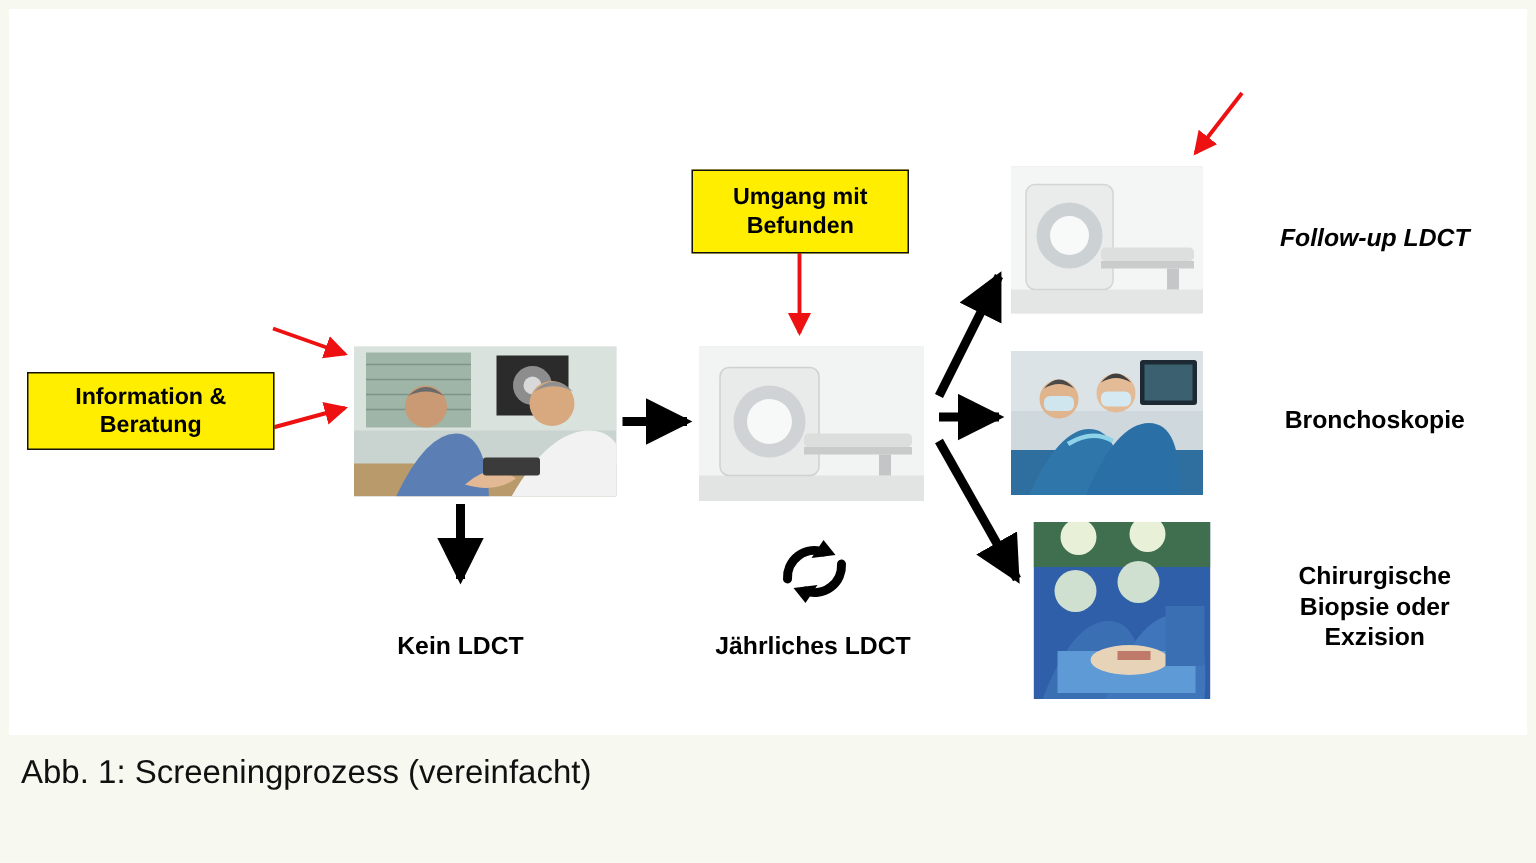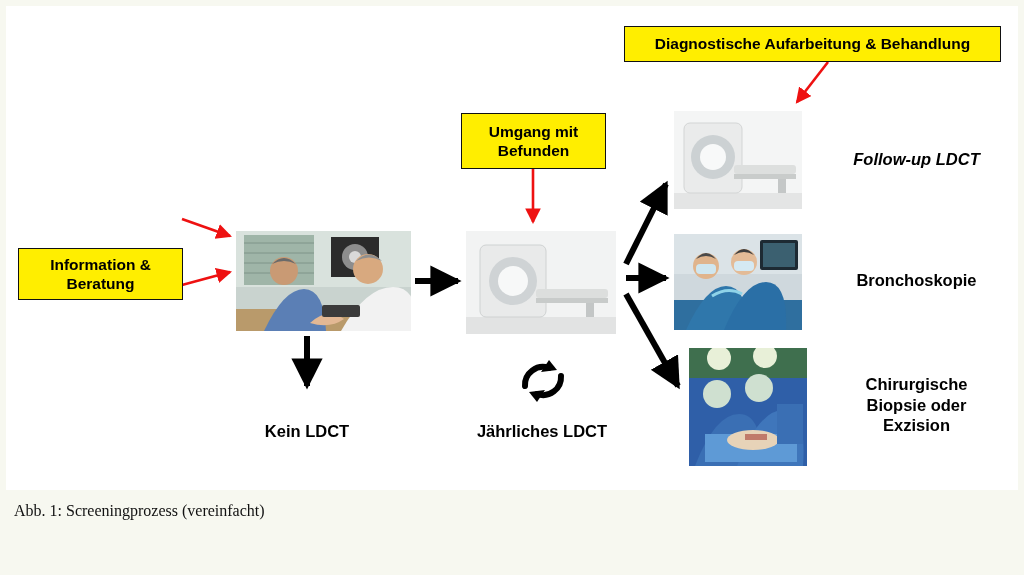--- a/index.html
+++ b/index.html
@@ -68,23 +68,23 @@
     top: 490px;
     width: 1024px;
     height: 85px;
     background: #f7f8f0;
     display: flex;
     align-items: flex-start;
   }
   .caption-text {
     margin-left: 14px;
     margin-top: 12px;
-    font-size: 16px;
+    font-size: 22px;
     color: #111111;
-    font-family: Liberation Serif, serif;
+    font-family: Liberation Sans, sans-serif;
   }
   svg.overlay {
     position: absolute;
     left: 0;
     top: 0;
     width: 1012px;
     height: 484px;
     pointer-events: none;
   }
 </style>
@@ -226,21 +226,20 @@
       <line x1="620" y1="288" x2="672" y2="380" stroke="#000000" stroke-width="6" marker-end="url(#arrowBlack)"></line>
     </svg>
 
 
     <div class="yellow-box" style="left:12px; top:242px; width:165px; height:52px;">Information &amp;
 Beratung</div>
 
     <div class="yellow-box" style="left:455px; top:107px; width:145px; height:56px;">Umgang mit
 Befunden</div>
 
-    <div class="yellow-box" style="left:618px; top:20px; width:377px; height:36px;">Diagnostische Aufarbeitung &amp; Behandlung</div>
 
     <div class="label" style="left:231px; top:415px; width:140px;">Kein LDCT</div>
 
     <div class="label" style="left:441px; top:415px; width:190px;">Jährliches LDCT</div>
 
     <div class="label" style="left:818px; top:143px; width:185px;font-style:italic;">Follow-up LDCT</div>
 
     <div class="label" style="left:818px; top:264px; width:185px;">Bronchoskopie</div>
 
     <div class="label" style="left:818px; top:368px; width:185px;">Chirurgische

